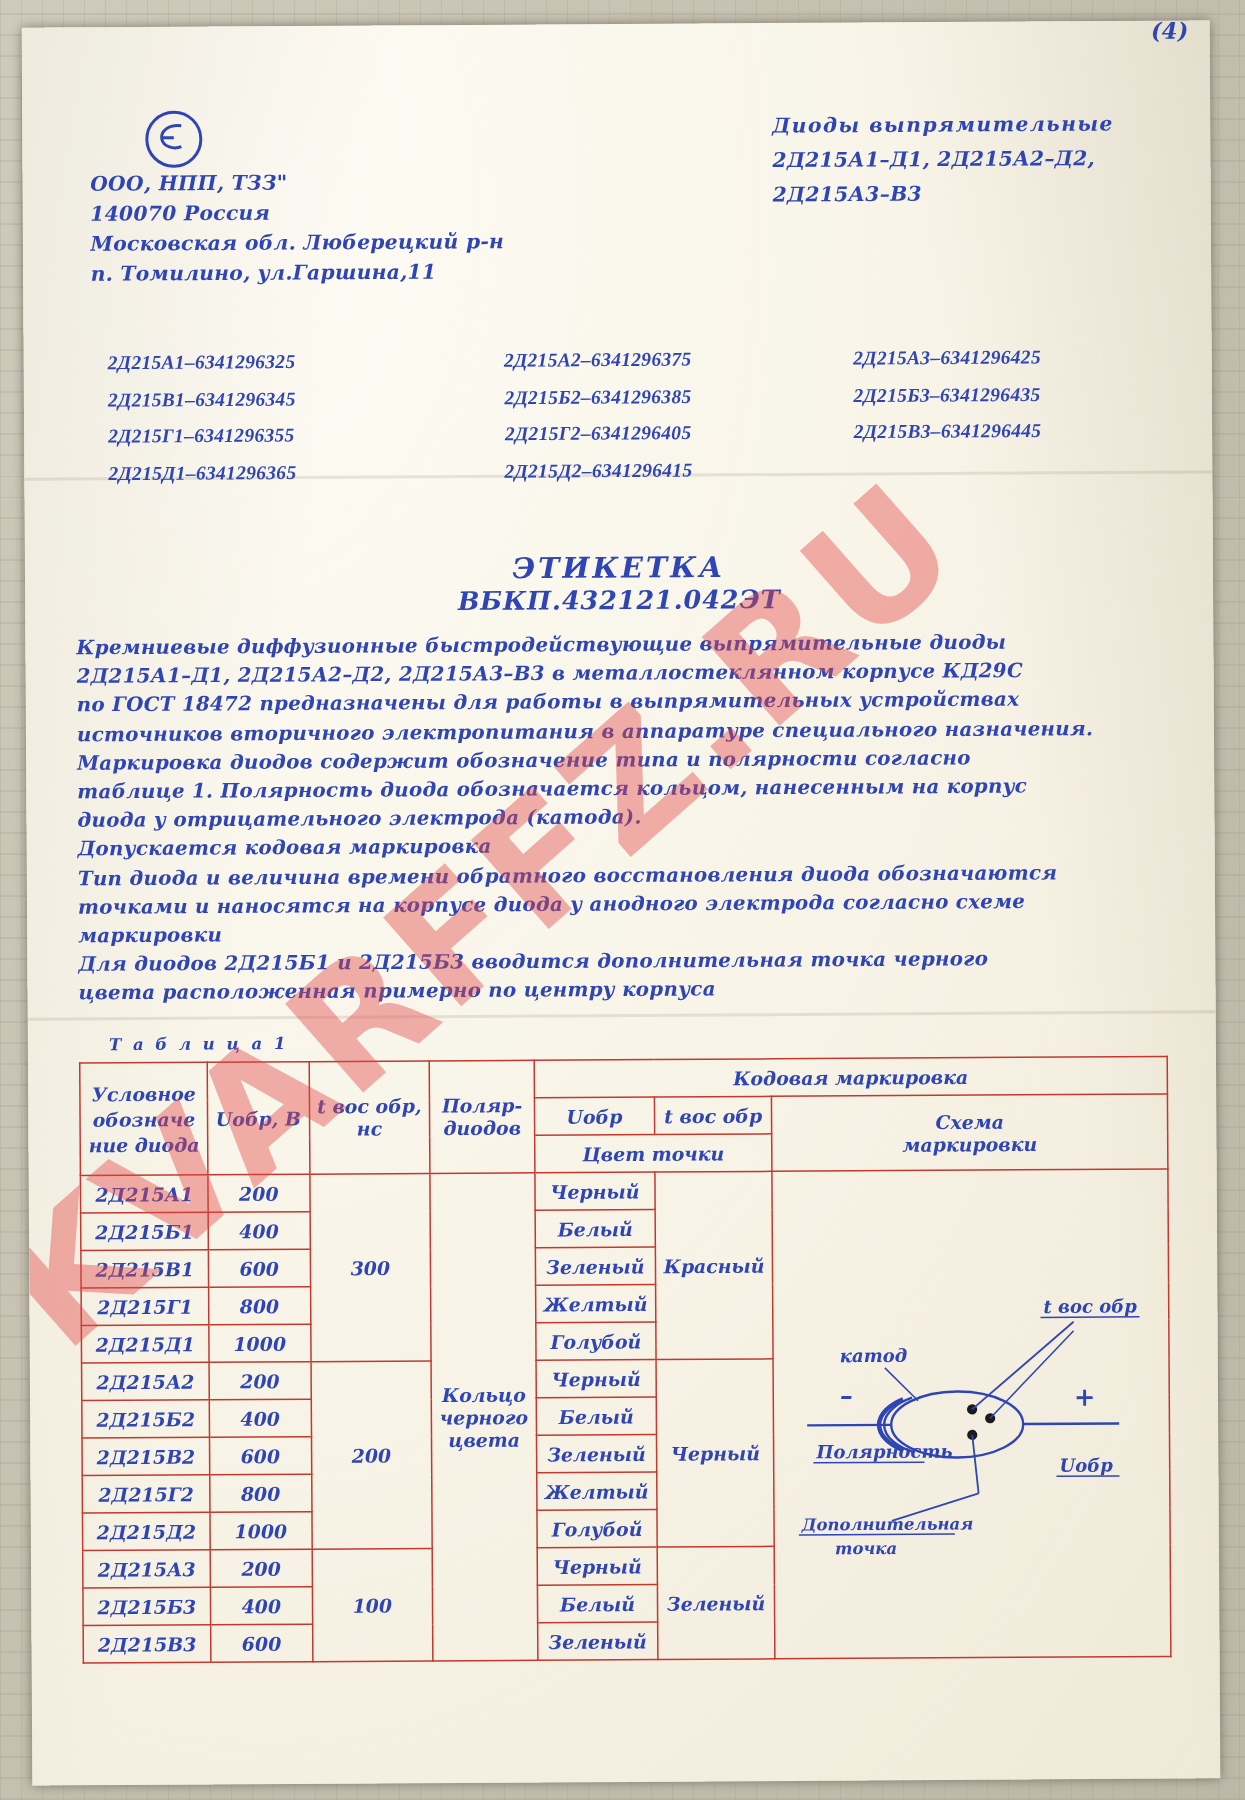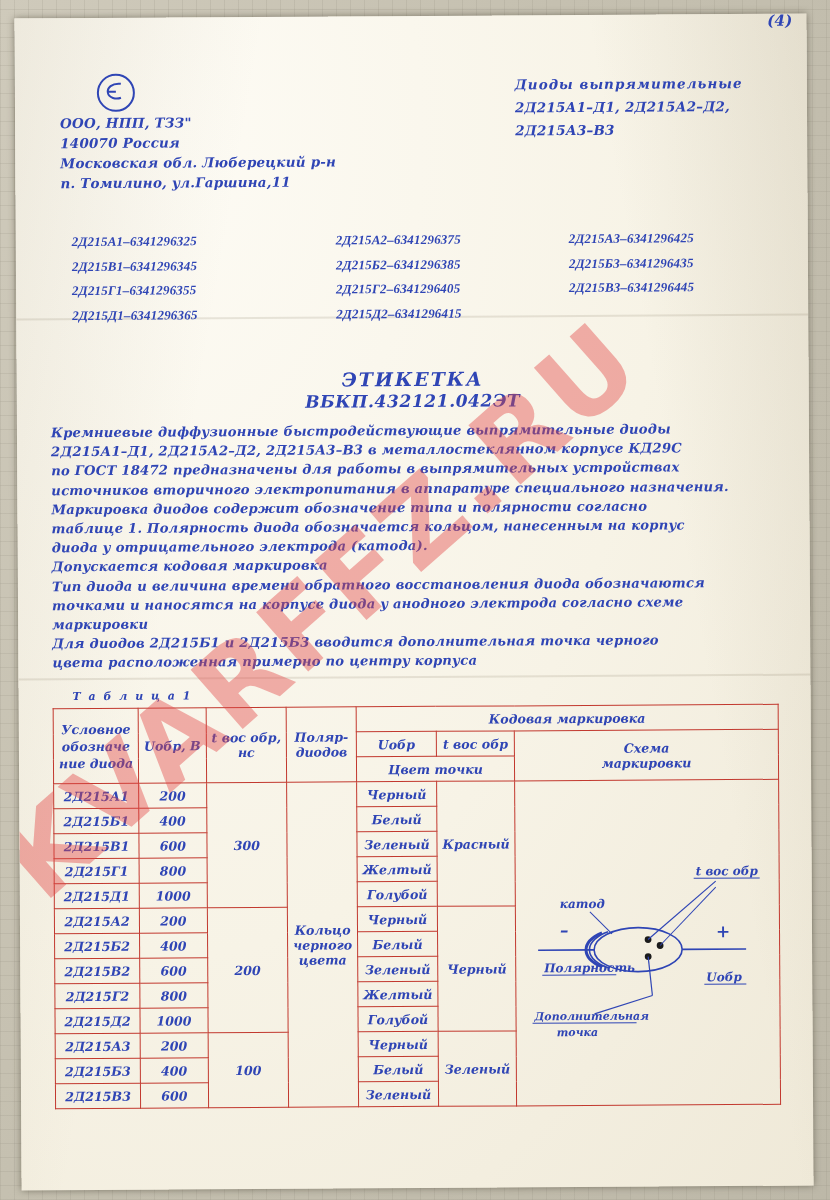--- a/index.html
+++ b/index.html
@@ -50,21 +50,21 @@
   #logo svg{position:absolute;left:3px;top:3px;}
   #company{position:absolute;left:45px;top:95px;font-size:13.5px;line-height:20px;}
   #company div{white-space:nowrap;}
   #prodtitle{position:absolute;left:500px;top:58px;font-size:13.5px;line-height:23px;}
   #prodtitle div{white-space:nowrap;}
   #prodtitle .t{font-weight:700;letter-spacing:1px;}
   
   #codes{position:absolute;left:48px;top:212px;width:700px;font-size:13px;line-height:24.5px;}
   #codes .col{position:absolute;top:0;font-family:Liberation Serif, serif;}
   #codes .c1{left:8px;}
-  #codes .c2{left:272px;}
+  #codes .c2{left:272px;text-align:center;}
   #codes .c3{left:505px;}
   #codes div div{white-space:nowrap;}
   
   #etiketka{position:absolute;left:0;top:352px;width:792px;text-align:center;font-size:19px;letter-spacing:2px;font-weight:700;}
   #vbkp{position:absolute;left:0;top:375px;width:792px;text-align:center;font-size:17px;letter-spacing:.6px;font-weight:700;}
   
   #body{position:absolute;left:34px;top:405px;width:730px;font-size:13.2px;line-height:19.2px;}
   #body p{margin:0 0 0 0;}
   
   #tabcap{position:absolute;left:54px;top:672px;font-size:11px;letter-spacing:2px;}

